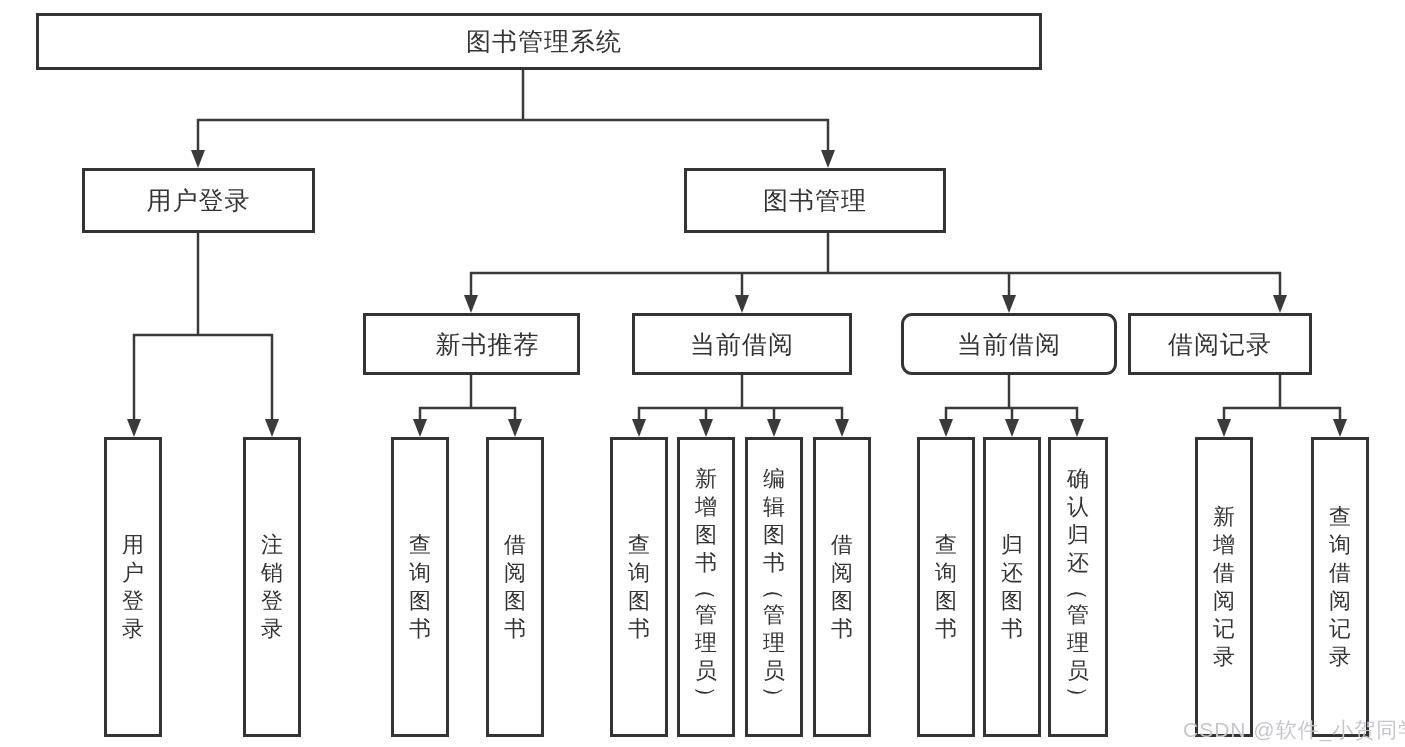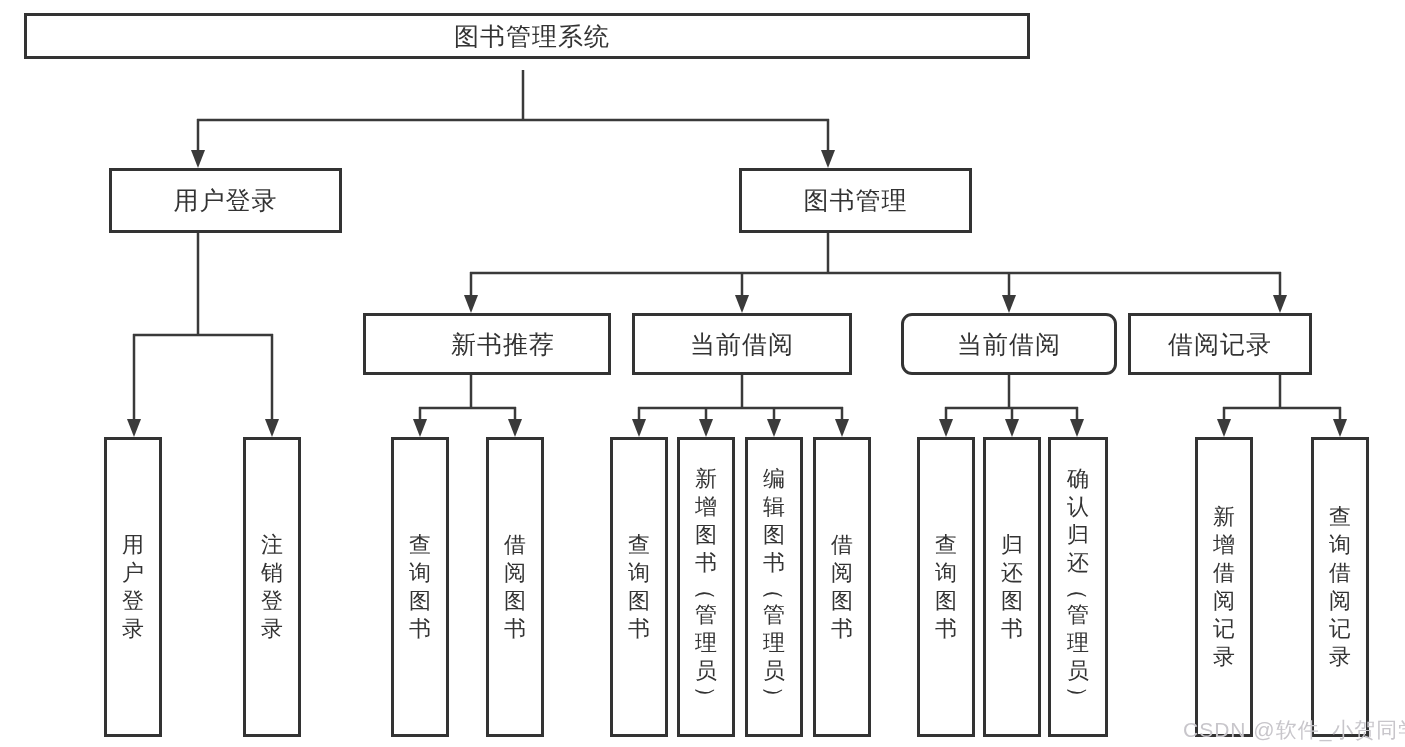--- a/index.html
+++ b/index.html
@@ -29,22 +29,22 @@
     display: flex;
     align-items: center;
     justify-content: center;
     color: #333333;
     z-index: 2;
   }
   .h-node {
     font-size: 25px;
     letter-spacing: 1px;
   }
-  .lvl1 { left: 24px;  top: 13px;  width: 1006px; height: 46px; padding-left: 10px; }
-  .lvl2 { top: 168px; height: 65px; margin-left: 27px; }
+  .lvl1 { left: 36px;  top: 13px;  width: 1006px; height: 57px; padding-left: 10px; }
+  .lvl2 { top: 168px; height: 65px; }
   .lvl3 { top: 313px; height: 62px; }
   .leaf {
     top: 437px;
     width: 58px;
     height: 300px;
     font-size: 22px;
   }
   .leaf .vtext {
     display: flex;
     flex-direction: column;
@@ -140,23 +140,23 @@
       <polygon points="1005,419 1019,419 1012,437"></polygon>
       <polygon points="1070,419 1084,419 1077,437"></polygon>
       <polygon points="1217,419 1231,419 1224,437"></polygon>
       <polygon points="1333,419 1347,419 1340,437"></polygon>
     </g>
   </svg>
 
   <div class="node h-node lvl1">图书管理系统</div>
 
   <div class="node h-node lvl2" style="left:82px; width:233px;">用户登录</div>
-  <div class="node h-node lvl2" style="left:712px; width:233px;">图书管理</div>
-
-  <div class="node h-node lvl3" style="left:363px; width:248px;padding-left:32px;">新书推荐</div>
+  <div class="node h-node lvl2" style="left:684px; width:262px;">图书管理</div>
+
+  <div class="node h-node lvl3" style="left:363px; width:217px;padding-left:32px;">新书推荐</div>
   <div class="node h-node lvl3" style="left:632px; width:220px;">当前借阅</div>
   <div class="node h-node lvl3" style="left:901px; width:216px;border-radius:11px;">当前借阅</div>
   <div class="node h-node lvl3" style="left:1128px; width:184px;">借阅记录</div>
 
   <div class="node leaf" style="left:104px;">
     <span class="vtext">
         <span class="vch">用</span>
         <span class="vch">户</span>
         <span class="vch">登</span>
         <span class="vch">录</span>

